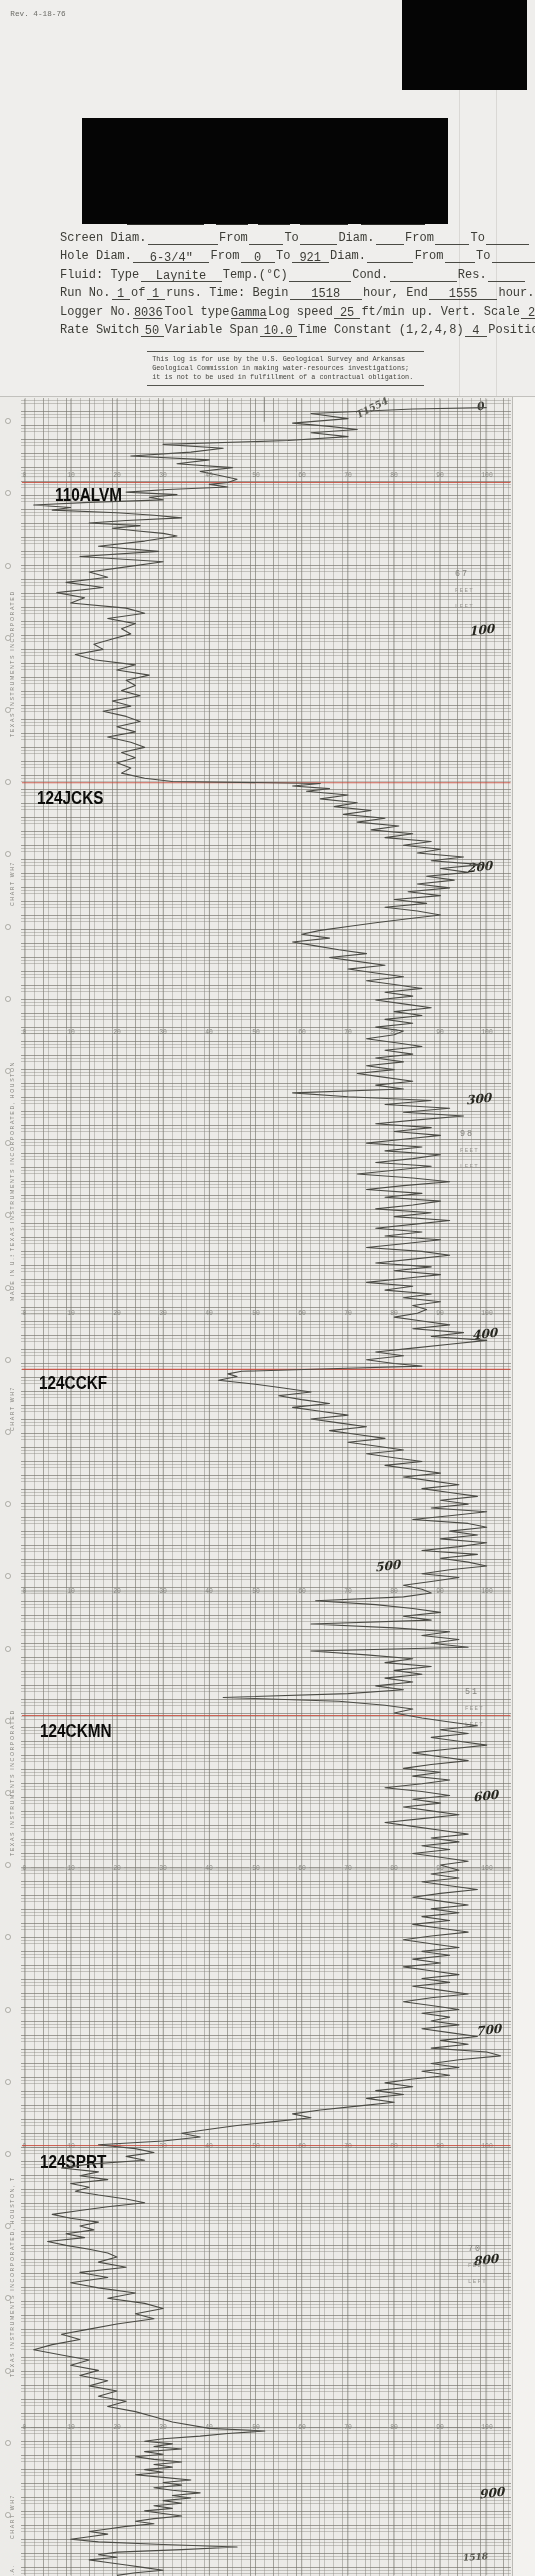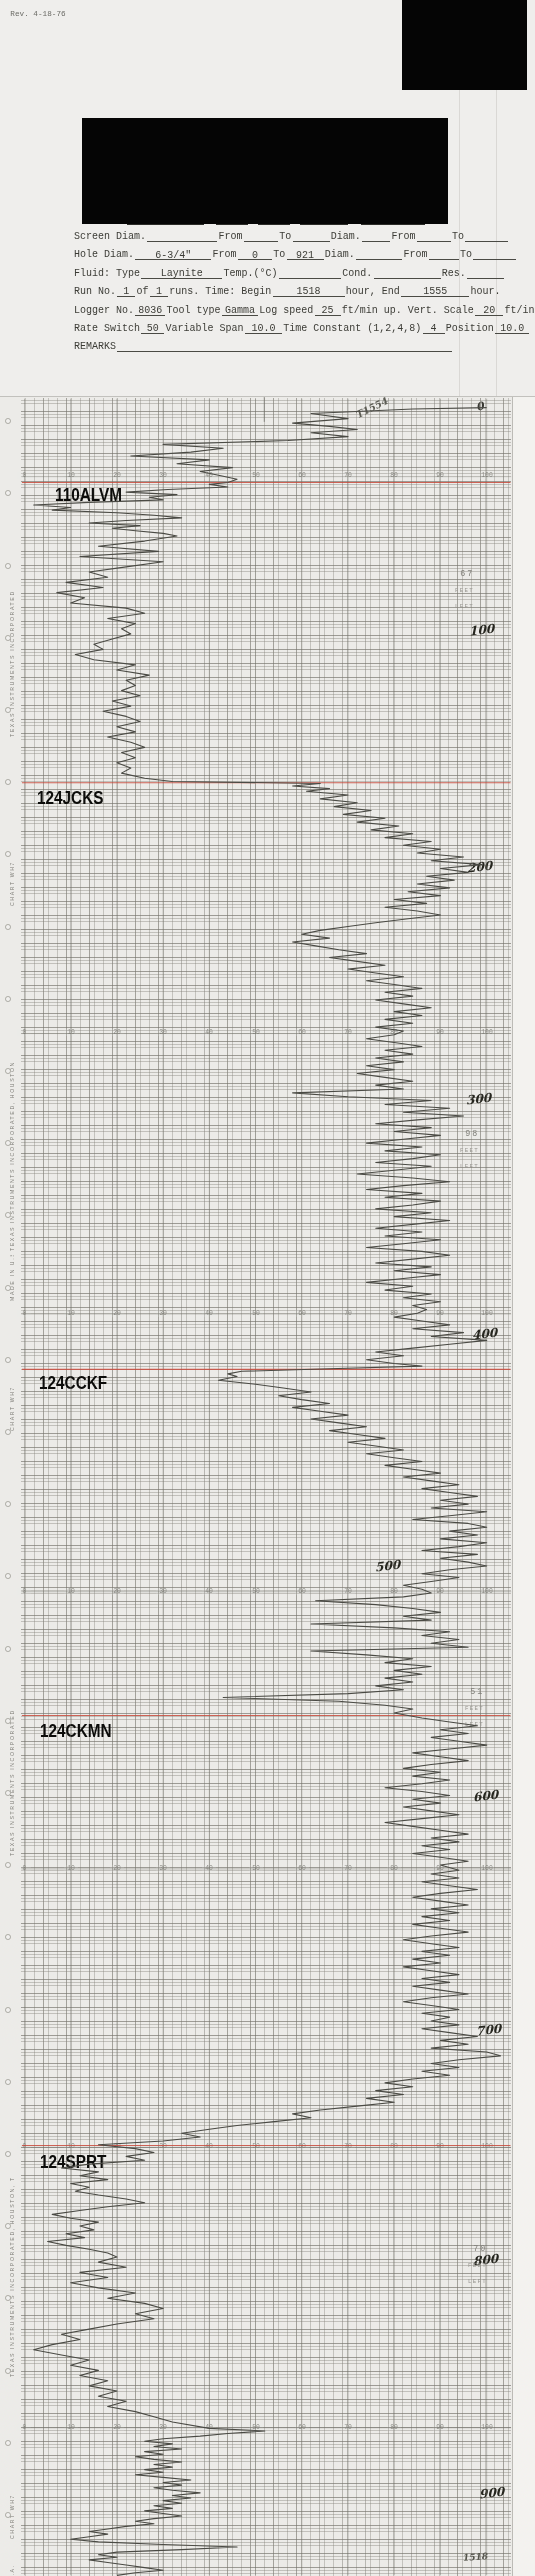--- a/index.html
+++ b/index.html
@@ -9,21 +9,21 @@
   
   .rev{position:absolute;left:10.3px;top:10.3px;font-size:7.7px;color:#6b6b66;}
   .redact{position:absolute;background:#050505;}
   .redact-tr{left:402px;top:0;width:125px;height:90px;}
   .redact-main{left:82px;top:118px;width:366px;height:106px;}
   .title{position:absolute;left:0;width:535px;text-align:center;font-size:7.7px;letter-spacing:0.6px;color:#46463f;}
   .title-main{top:129px;}
   .title-sub{top:159px;letter-spacing:0;}
   .partial-line{position:absolute;height:1.3px;background:#2c2c28;}
   
-  .form{position:absolute;left:74px;top:231px;width:393px;font-size:10px;color:#3c3c36;}
+  .form{position:absolute;left:60px;top:231px;width:393px;font-size:12px;color:#3c3c36;}
   .form-row{height:18.4px;white-space:nowrap;}
   .form-row .lbl{display:inline-block;vertical-align:bottom;}
   .form-row .fld{display:inline-block;vertical-align:bottom;border-bottom:1px solid #4a4a44;
                  text-align:center;margin:0 1.3px;height:9.7px;line-height:9.7px;}
   .notice{position:absolute;left:147px;top:351px;width:277px;border-top:1.3px solid #55554f;border-bottom:1.3px solid #55554f;
           padding:3.2px 3.9px 3.9px 5.2px;font-size:6.8px;line-height:8.7px;color:#45453f;}
   .fold{position:absolute;top:0;width:1.3px;background:rgba(120,118,112,.18);}
   
   .chart{position:absolute;left:0;top:396px;width:535px;height:2180px;background:#ecebe8;border-top:0.6px solid #c2c1bd;}
   .plot-grid{position:absolute;left:21px;top:1.3px;width:490px;height:2178px;
@@ -34,21 +34,21 @@
       repeating-linear-gradient(to right, rgba(130,128,120,0) 0 4.1px, rgba(130,128,120,.38) 4.1px 4.6px),
       repeating-linear-gradient(to right, rgba(105,103,95,0) 0 22px, rgba(105,103,95,.4) 22px 23px);}
   .right-strip{position:absolute;left:512px;top:0;width:22.6px;height:2180px;background:#f3f2ef;border-left:1px solid #bcbbb6;}
   svg.overlay{position:absolute;left:0;top:0;pointer-events:none;}
   .scale-row{position:absolute;left:0;width:535px;height:7.7px;font-size:6.4px;color:#8c8b85;}
   .scale-row span{position:absolute;width:14px;text-align:center;top:0;background:rgba(236,235,232,.15);}
   .formation{position:absolute;font-family:"Liberation Sans",sans-serif;font-weight:700;font-size:18.7px;
              color:#0c0c0a;transform:scaleX(.82);transform-origin:left top;letter-spacing:0;}
   .depth{position:absolute;font-family:"DejaVu Serif",serif;font-style:italic;font-weight:700;font-size:12.2px;
          color:#26261f;transform:rotate(-7deg) skewX(-8deg);}
-  .flc{position:absolute;color:#82817b;text-align:right;font-size:8.4px;letter-spacing:1.9px;}
+  .flc{position:absolute;color:#82817b;text-align:left;font-size:8.4px;letter-spacing:1.9px;}
   .flc .fl-word{font-size:5.8px;letter-spacing:1.3px;color:#96958f;line-height:7px;margin-top:8.4px;}
   .ann{position:absolute;font-family:"DejaVu Serif",serif;font-style:italic;font-weight:700;color:#3a3a34;}
   .ann-time-top{font-size:9.7px;transform:rotate(-26deg);color:#5b5b53;}
   .ann-zero{font-size:11px;transform:rotate(-10deg);}
   .ann-time-bottom{font-size:9px;transform:rotate(-4deg);color:#55554d;}
   .mtext{position:absolute;left:9px;width:7.7px;writing-mode:vertical-rl;transform:rotate(180deg);
          font-size:5.2px;letter-spacing:1.6px;color:#7d7c76;white-space:nowrap;overflow:hidden;
          font-family:"Liberation Sans",sans-serif;}
   .hole{position:absolute;width:5.8px;height:5.8px;border-radius:50%;border:0.8px solid #aaa9a2;background:#f1f0ee;}
 </style>
@@ -72,23 +72,27 @@
   <div class="partial-line" style="left:300px;top:224px;width:48px;" data-name="form-line-remnant"></div>
   <div class="partial-line" style="left:361px;top:224px;width:64px;" data-name="form-line-remnant"></div>
 
   <div class="form" data-name="log-header-form">
       <div class="form-row" data-name="form-row"><span class="lbl" data-name="form-label">Screen Diam.</span><span class="fld" data-name="form-field-value" style="width: 70px;"></span><span class="lbl" data-name="form-label">From</span><span class="fld" data-name="form-field-value" style="width: 34px;"></span><span class="lbl" data-name="form-label">To</span><span class="fld" data-name="form-field-value" style="width: 37px;"></span><span class="lbl" data-name="form-label">Diam.</span><span class="fld" data-name="form-field-value" style="width: 28px;"></span><span class="lbl" data-name="form-label">From</span><span class="fld" data-name="form-field-value" style="width: 34px;"></span><span class="lbl" data-name="form-label">To</span><span class="fld" data-name="form-field-value" style="width: 43px;"></span></div>
       <div class="form-row" data-name="form-row"><span class="lbl" data-name="form-label">Hole Diam.</span><span class="fld" data-name="form-field-value" style="width: 76px;">6-3/4"</span><span class="lbl" data-name="form-label">From</span><span class="fld" data-name="form-field-value" style="width: 34px;">0</span><span class="lbl" data-name="form-label">To</span><span class="fld" data-name="form-field-value" style="width: 37px;">921</span><span class="lbl" data-name="form-label">Diam.</span><span class="fld" data-name="form-field-value" style="width: 46px;"></span><span class="lbl" data-name="form-label">From</span><span class="fld" data-name="form-field-value" style="width: 30px;"></span><span class="lbl" data-name="form-label">To</span><span class="fld" data-name="form-field-value" style="width: 43px;"></span></div>
       <div class="form-row" data-name="form-row"><span class="lbl" data-name="form-label">Fluid: Type</span><span class="fld" data-name="form-field-value" style="width: 81px;">Laynite</span><span class="lbl" data-name="form-label">Temp.(°C)</span><span class="fld" data-name="form-field-value" style="width: 62px;"></span><span class="lbl" data-name="form-label">Cond.</span><span class="fld" data-name="form-field-value" style="width: 67px;"></span><span class="lbl" data-name="form-label">Res.</span><span class="fld" data-name="form-field-value" style="width: 37px;"></span></div>
       <div class="form-row" data-name="form-row"><span class="lbl" data-name="form-label">Run No.</span><span class="fld" data-name="form-field-value" style="width: 18px;">1</span><span class="lbl" data-name="form-label">of</span><span class="fld" data-name="form-field-value" style="width: 18px;">1</span><span class="lbl" data-name="form-label">runs. Time: Begin</span><span class="fld" data-name="form-field-value" style="width: 72px;">1518</span><span class="lbl" data-name="form-label">hour, End</span><span class="fld" data-name="form-field-value" style="width: 68px;">1555</span><span class="lbl" data-name="form-label">hour.</span></div>
       <div class="form-row" data-name="form-row"><span class="lbl" data-name="form-label">Logger No.</span><span class="fld" data-name="form-field-value" style="width: 30px;">8036</span><span class="lbl" data-name="form-label">Tool type</span><span class="fld" data-name="form-field-value" style="width: 36px;">Gamma</span><span class="lbl" data-name="form-label">Log speed</span><span class="fld" data-name="form-field-value" style="width: 26px;">25</span><span class="lbl" data-name="form-label">ft/min up. Vert. Scale</span><span class="fld" data-name="form-field-value" style="width: 28px;">20</span><span class="lbl" data-name="form-label">ft/in.</span></div>
       <div class="form-row" data-name="form-row"><span class="lbl" data-name="form-label">Rate Switch</span><span class="fld" data-name="form-field-value" style="width: 23px;">50</span><span class="lbl" data-name="form-label">Variable Span</span><span class="fld" data-name="form-field-value" style="width: 37px;">10.0</span><span class="lbl" data-name="form-label">Time Constant (1,2,4,8)</span><span class="fld" data-name="form-field-value" style="width: 22px;">4</span><span class="lbl" data-name="form-label">Position</span><span class="fld" data-name="form-field-value" style="width: 34px;">10.0</span></div>
-      <div class="form-row" data-name="form-row"><span class="lbl" data-name="form-label">REMARKS</span><span class="fld" data-name="form-field-value" style="width: 335px;"></span></div>
     </div>
 
+  <div class="notice" data-name="usage-notice">
+    <div data-name="notice-line">This log is for use by the U.S. Geological Survey and Arkansas</div>
+    <div data-name="notice-line">Geological Commission in making water-resources investigations;</div>
+    <div data-name="notice-line">it is not to be used in fulfillment of a contractual obligation.</div>
+  </div>
 
   <div class="chart" data-name="chart-area">
     <div class="plot-grid" data-name="chart-grid-paper"></div>
     <div class="right-strip" data-name="chart-right-margin"></div>
   <div class="scale-row" data-name="scale-tick-row" style="top: 75px;">
         <span data-name="scale-tick" style="left: 17.4px;">0</span>
         <span data-name="scale-tick" style="left: 64px;">10</span>
         <span data-name="scale-tick" style="left: 110px;">20</span>
         <span data-name="scale-tick" style="left: 156px;">30</span>
         <span data-name="scale-tick" style="left: 202px;">40</span>

